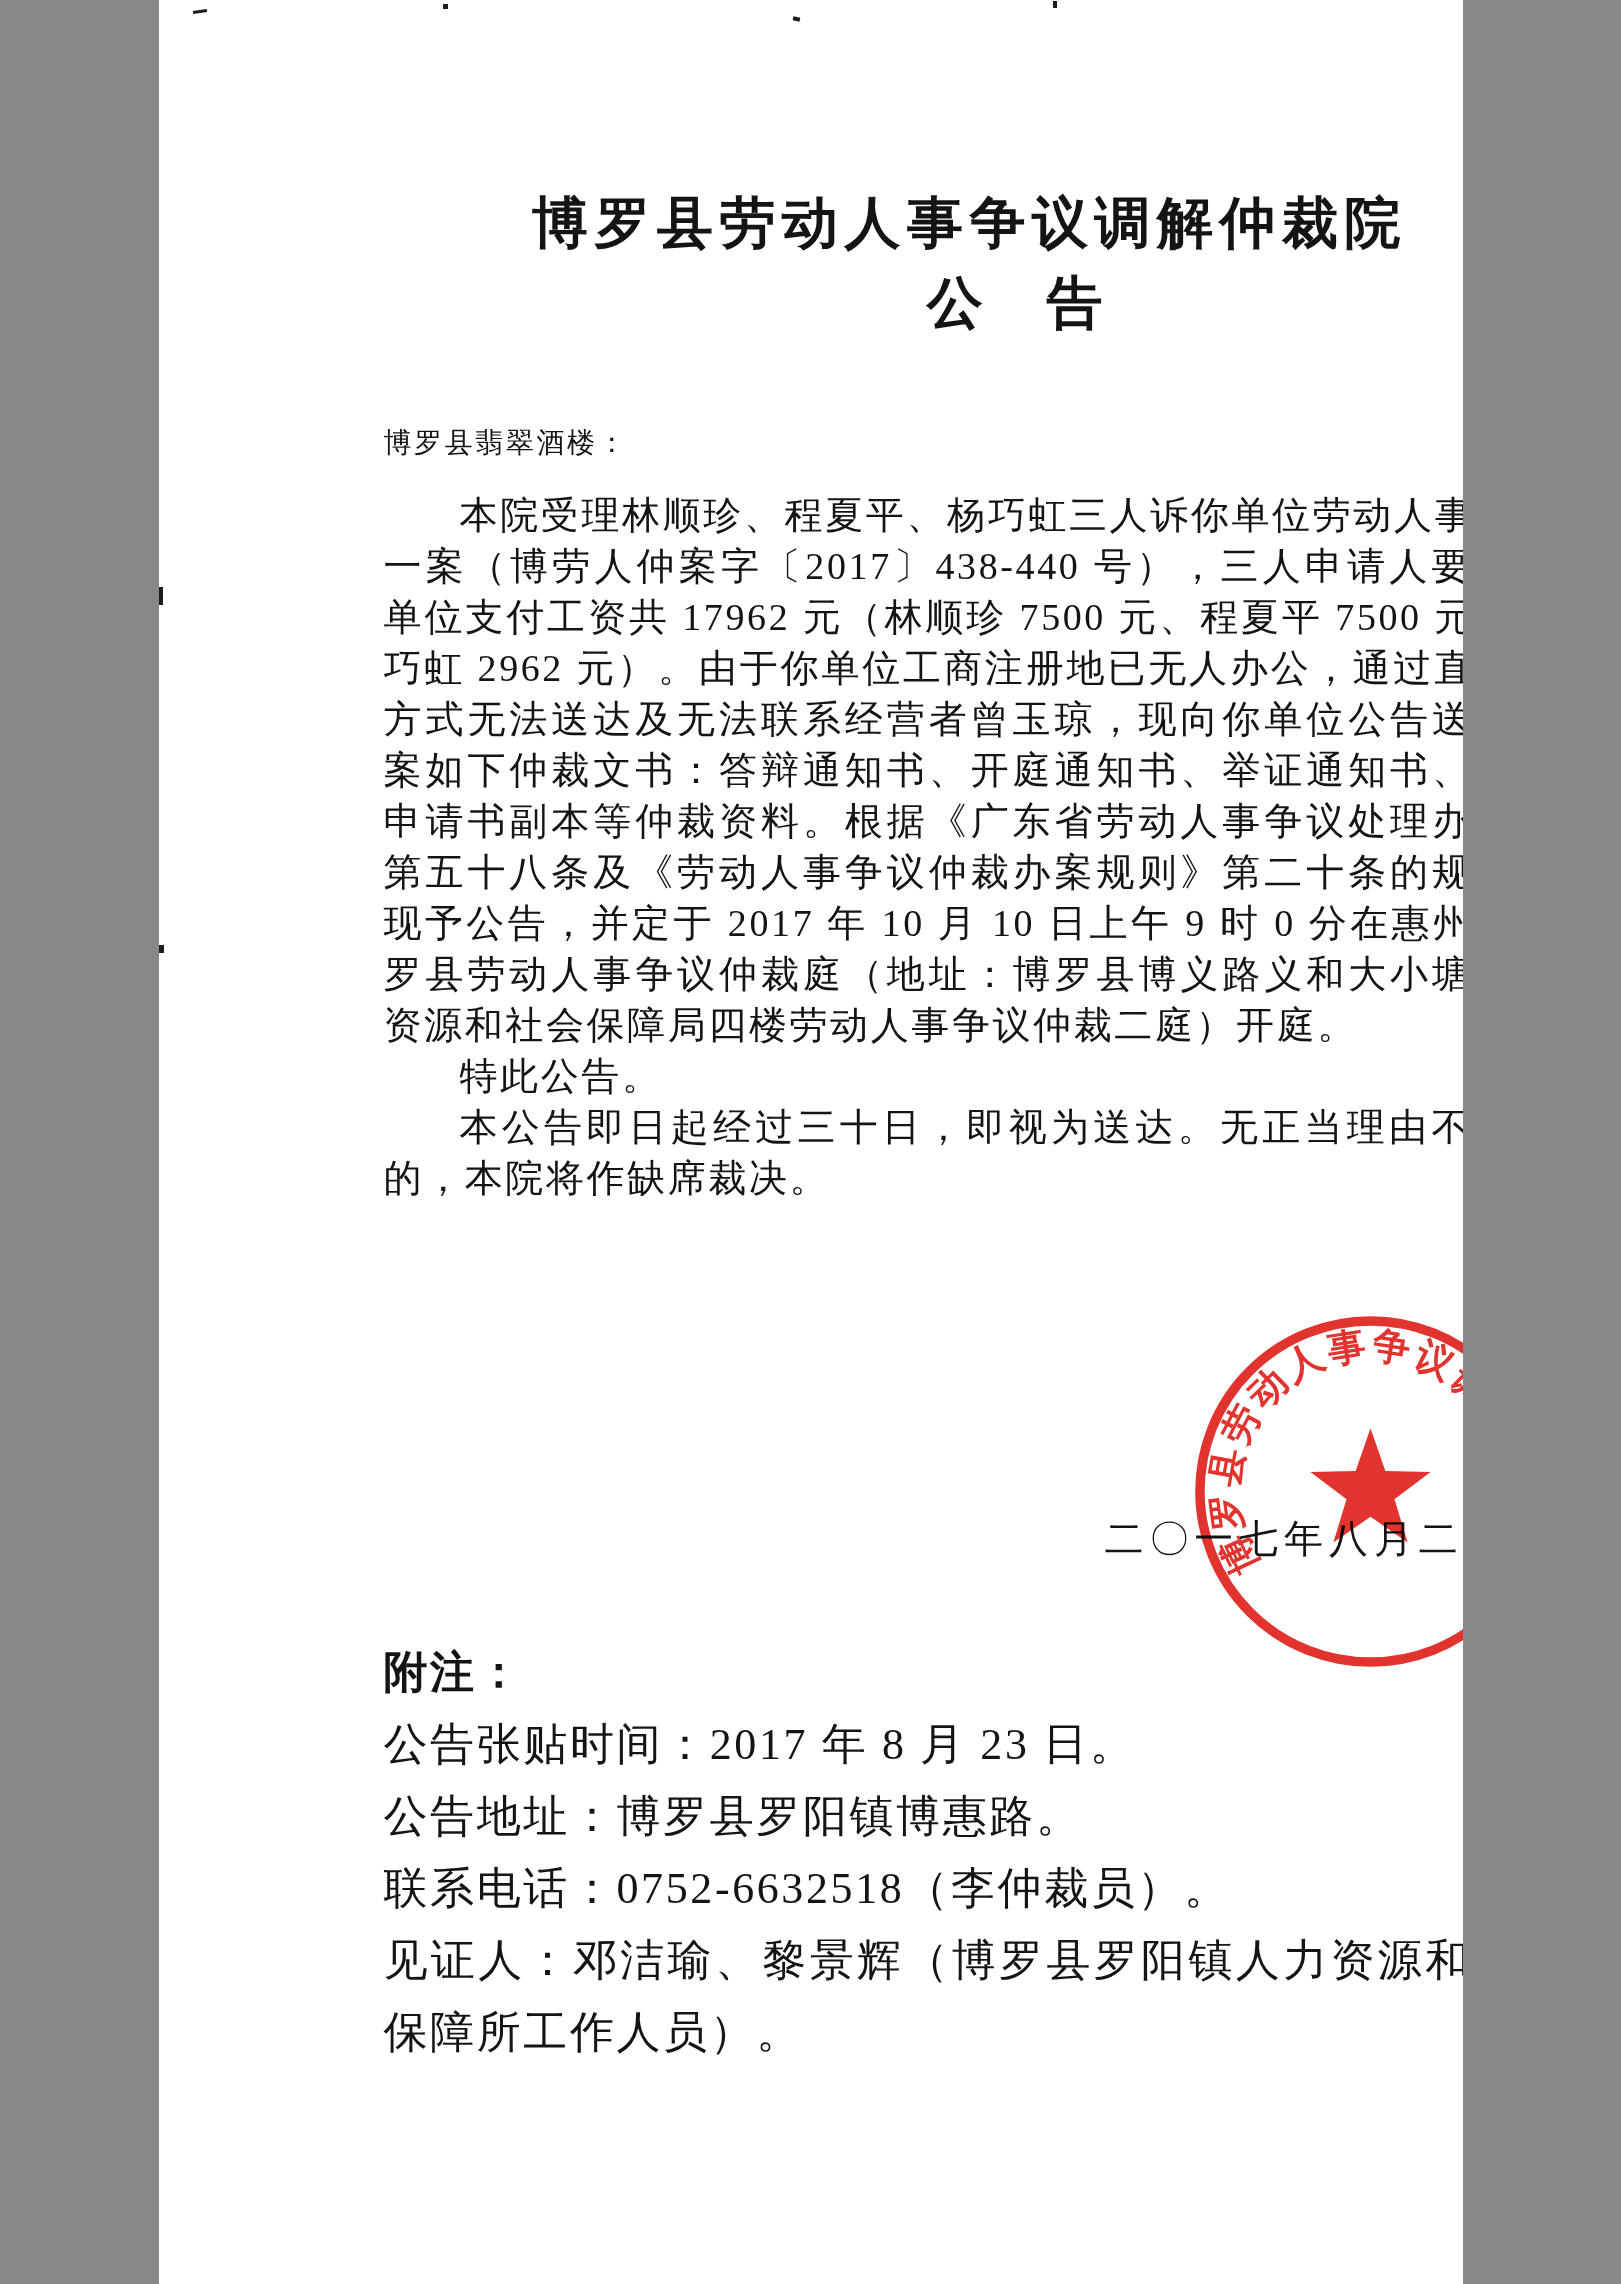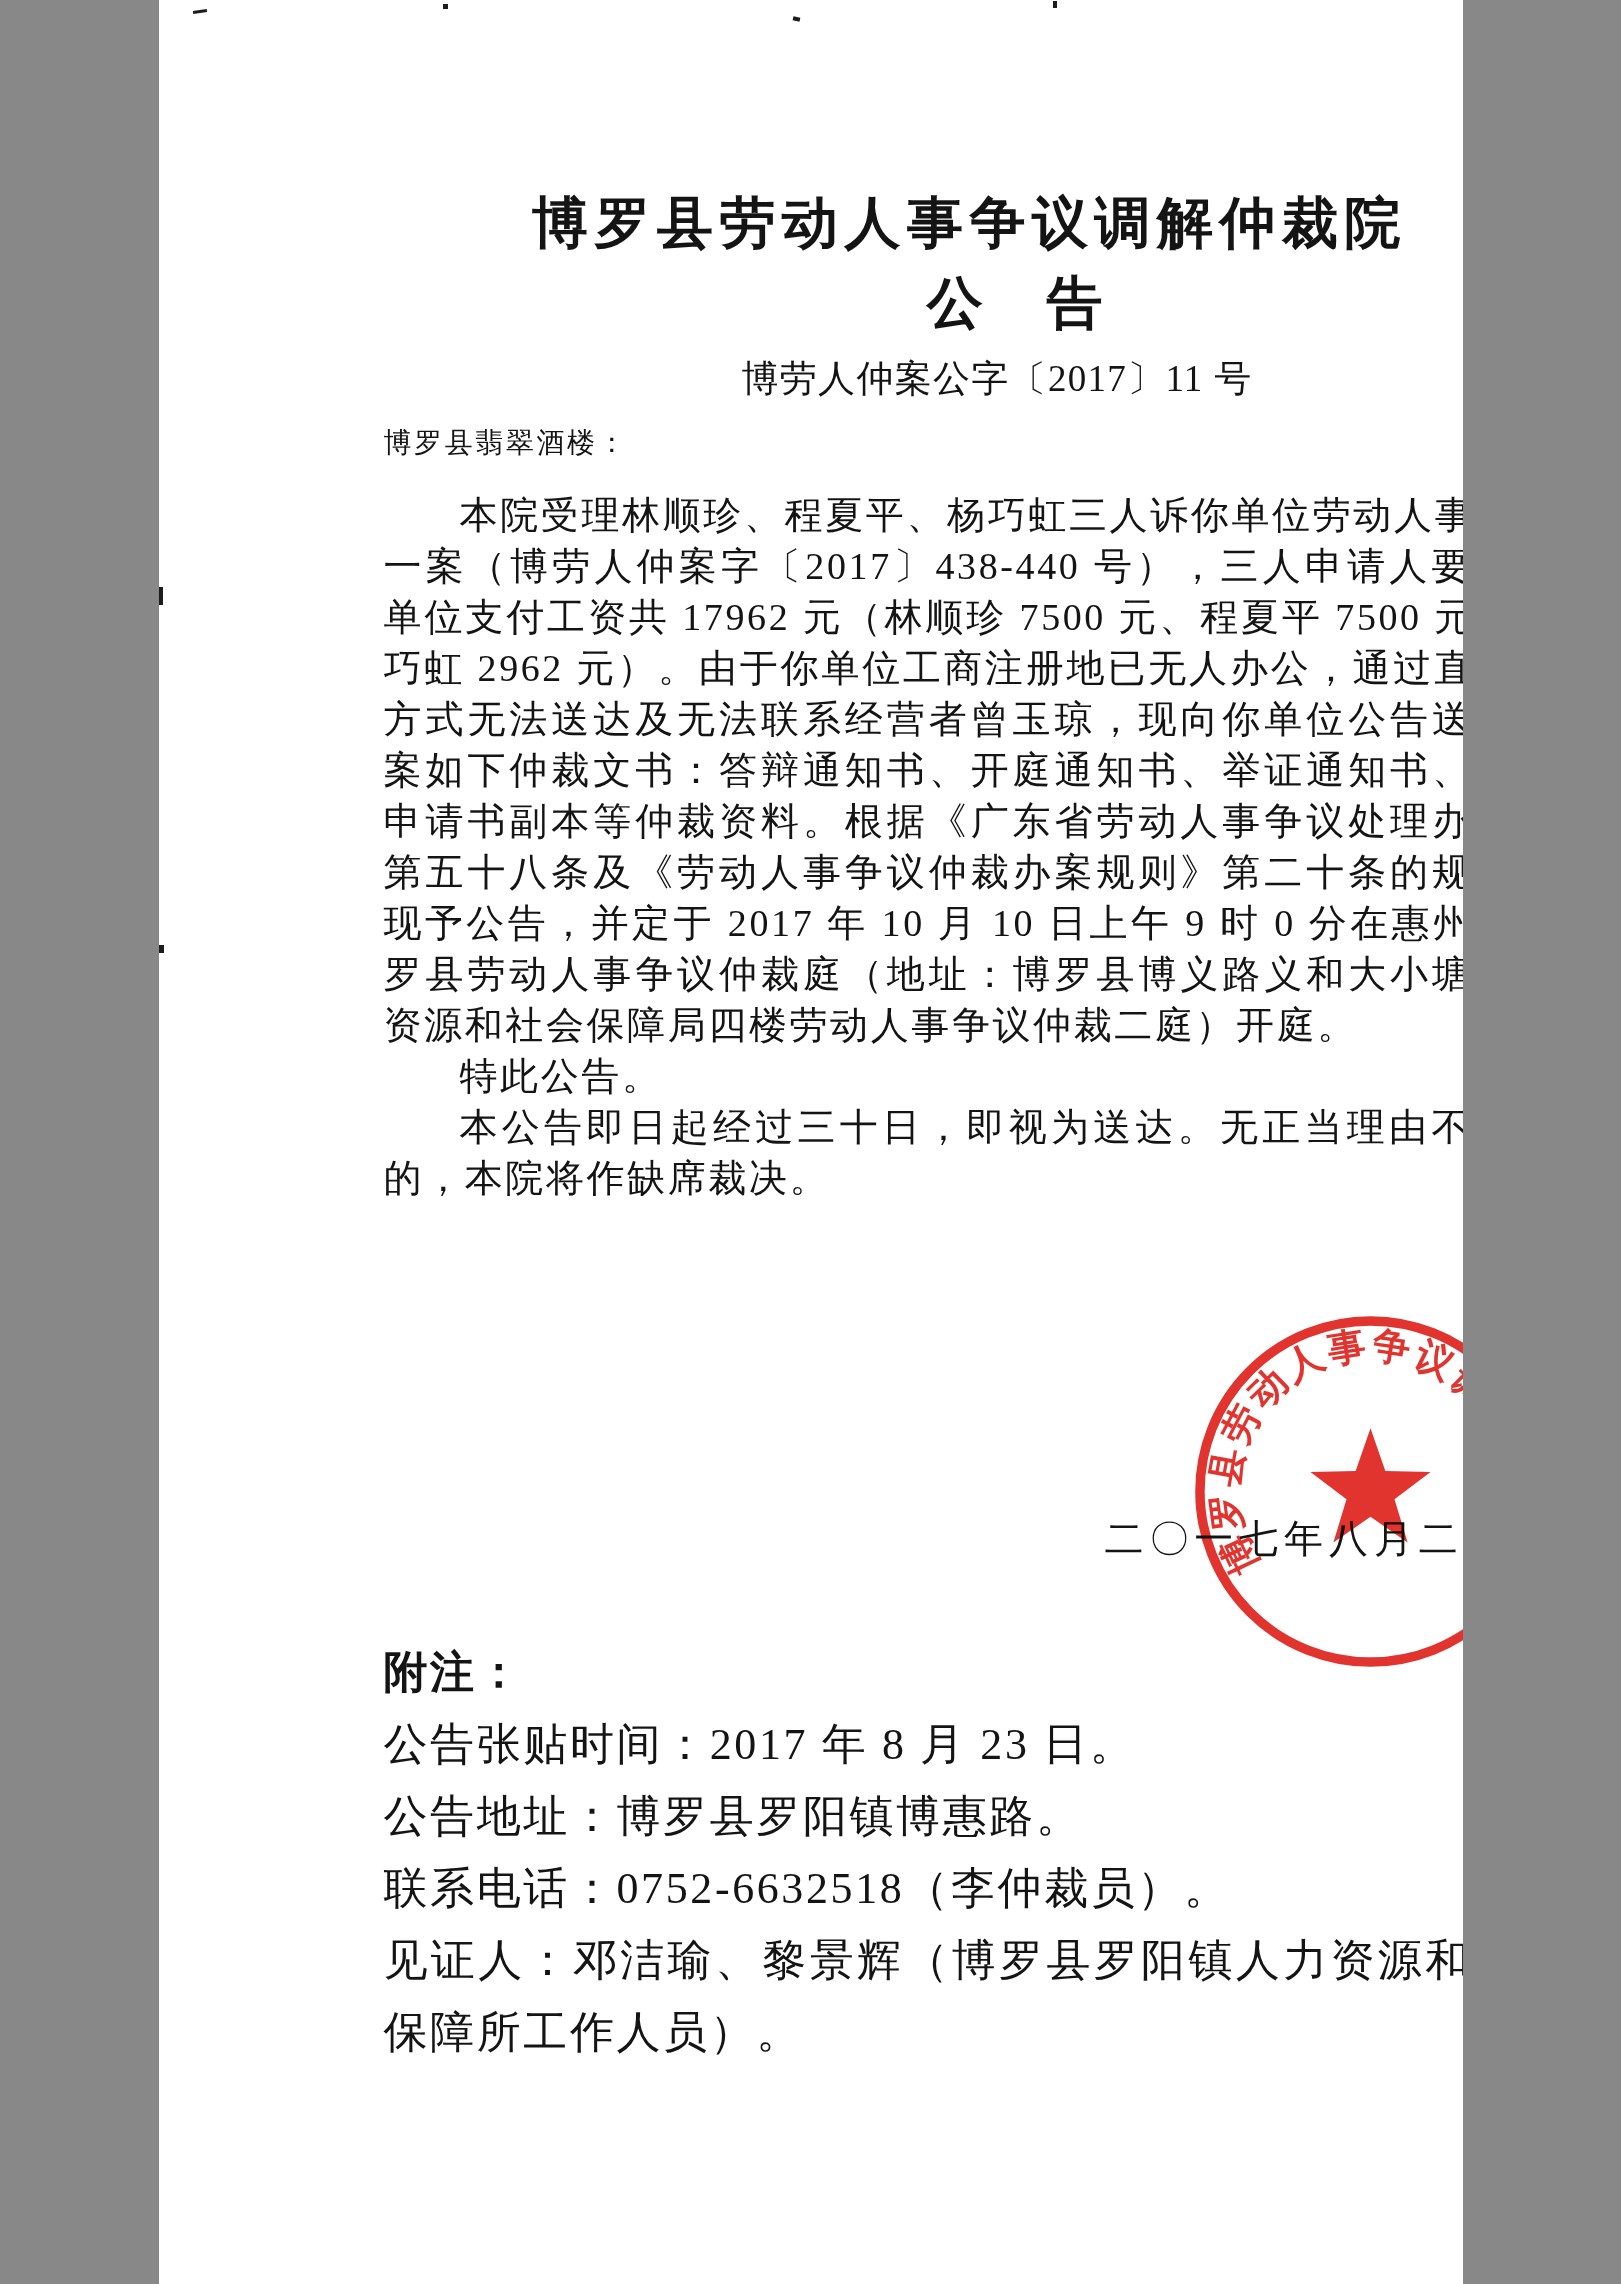--- a/index.html
+++ b/index.html
@@ -107,21 +107,20 @@
   <div class="artifact a2"></div>
   <div class="artifact a3"></div>
   <div class="artifact a4"></div>
   <div class="artifact a5"></div>
   <div class="artifact a6"></div>
 
   <h1 class="title">博罗县劳动人事争议调解仲裁院</h1>
 
   <div class="subtitle">公　告</div>
 
-  <div class="doc-number">博劳人仲案公字〔2017〕11 号</div>
 
   <div class="recipient">博罗县翡翠酒楼：</div>
 
   <div class="body-block">
     <p class="body-para">本院受理林顺珍、程夏平、杨巧虹三人诉你单位劳动人事争议一案（博劳人仲案字〔2017〕438-440 号），三人申请人要求你单位支付工资共 17962 元（林顺珍 7500 元、程夏平 7500 元、杨巧虹 2962 元）。由于你单位工商注册地已无人办公，通过直接等方式无法送达及无法联系经营者曾玉琼，现向你单位公告送达本案如下仲裁文书：答辩通知书、开庭通知书、举证通知书、仲裁申请书副本等仲裁资料。根据《广东省劳动人事争议处理办法》第五十八条及《劳动人事争议仲裁办案规则》第二十条的规定，现予公告，并定于 2017 年 10 月 10 日上午 9 时 0 分在惠州市博罗县劳动人事争议仲裁庭（地址：博罗县博义路义和大小塘人力资源和社会保障局四楼劳动人事争议仲裁二庭）开庭。</p>
     <p class="body-para">特此公告。</p>
     <p class="body-para">本公告即日起经过三十日，即视为送达。无正当理由不到庭的，本院将作缺席裁决。</p>
   </div>
 
   <div class="date-line">二〇一七年八月二十三日</div>

